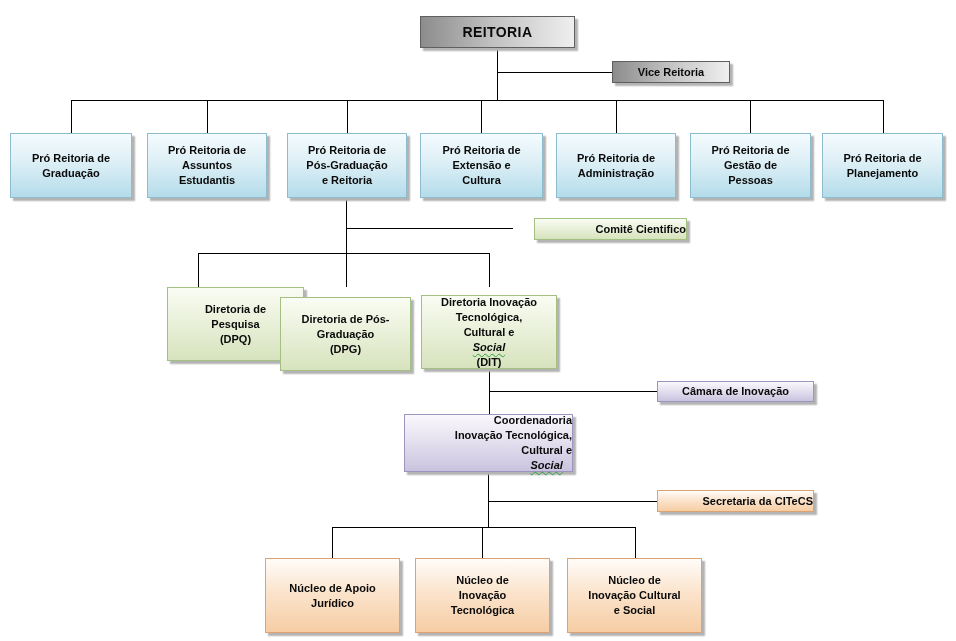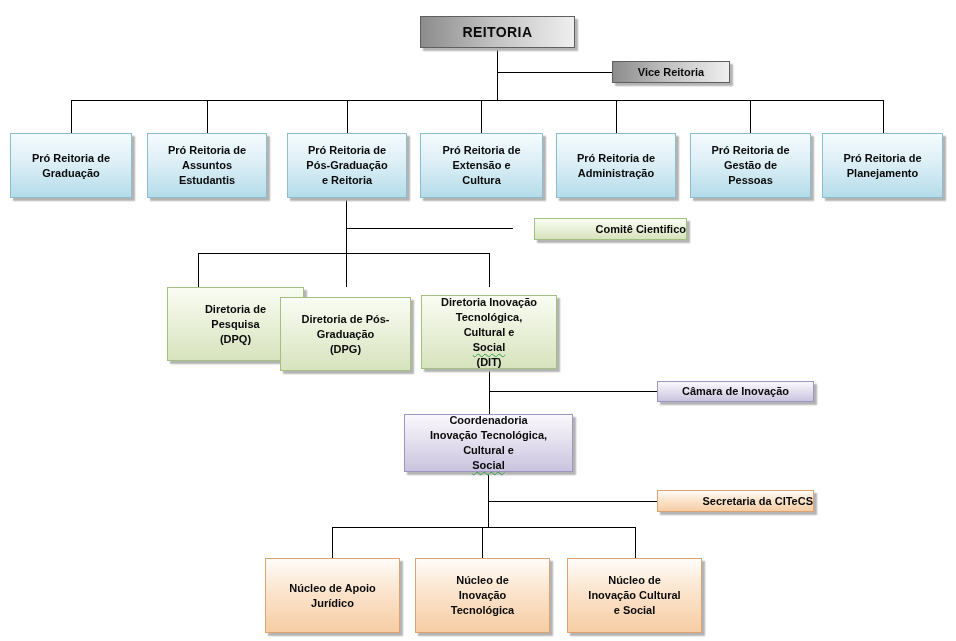--- a/index.html
+++ b/index.html
@@ -27,20 +27,21 @@
   }
   .node.title{font-size:14px;letter-spacing:0.4px;}
   .node span{display:block;white-space:nowrap;}
   .wire{position:absolute;background:#000000;z-index:1;}
   .squiggle{
     text-decoration-line:underline;
     text-decoration-style:wavy;
     text-decoration-color:#2f9e44;
     text-decoration-thickness:1px;
     text-underline-offset:2px;
+    font-style:italic;
   }
 </style>
 </head>
 <body>
 
 <div id="canvas">
     <div class="wire" style="background: rgb(0, 0, 0); left: 497px; top: 48px; width: 1px; height: 52px;"></div>
     <div class="wire" style="background: rgb(0, 0, 0); left: 497px; top: 72px; width: 115px; height: 1px;"></div>
     <div class="wire" style="background: rgb(0, 0, 0); left: 71px; top: 100px; width: 812px; height: 1px;"></div>
     <div class="wire" style="background: rgb(0, 0, 0); left: 71px; top: 100px; width: 1px; height: 33px;"></div>
@@ -116,21 +117,21 @@
     </div>
     <div class="node" style="left: 421px; top: 287px; width: 136px; height: 74px; border: 1px solid rgb(163, 191, 130); background: linear-gradient(rgb(250, 252, 243) 0%, rgb(234, 241, 219) 45%, rgb(215, 227, 189) 100%); box-shadow: rgb(180, 180, 180) 3px 3px 1.5px; margin-top: 8px;">
       <span>Diretoria Inovação</span>
       <span>Tecnológica,</span>
       <span>Cultural e <span class="squiggle" style="text-decoration-color: rgb(47, 158, 68);">Social</span></span>
       <span>(DIT)</span>
     </div>
     <div class="node" style="left: 657px; top: 381px; width: 157px; height: 21px; border: 1px solid rgb(156, 149, 192); background: linear-gradient(rgb(250, 248, 252) 0%, rgb(229, 225, 239) 45%, rgb(202, 195, 223) 100%); box-shadow: rgb(180, 180, 180) 3px 3px 1.5px;">
       <span>Câmara de Inovação</span>
     </div>
-    <div class="node" style="left: 404px; top: 414px; width: 169px; height: 58px; border: 1px solid rgb(156, 149, 192); background: linear-gradient(rgb(250, 248, 252) 0%, rgb(229, 225, 239) 45%, rgb(202, 195, 223) 100%); box-shadow: rgb(180, 180, 180) 3px 3px 1.5px;">
+    <div class="node" style="left: 404px; top: 414px; width: 169px; height: 58px; border: 1px solid rgb(156, 149, 192); background: linear-gradient(rgb(250, 248, 252) 0%, rgb(229, 225, 239) 45%, rgb(202, 195, 223) 100%); box-shadow: rgb(180, 180, 180) 3px 3px 1.5px; align-items: flex-end;">
       <span>Coordenadoria</span>
       <span>Inovação Tecnológica,</span>
       <span>Cultural e <span class="squiggle" style="text-decoration-color: rgb(47, 158, 68);">Social</span></span>
     </div>
     <div class="node" style="left: 657px; top: 490px; width: 157px; height: 22px; border: 1px solid rgb(219, 162, 114); background: linear-gradient(rgb(255, 252, 249) 0%, rgb(251, 228, 205) 45%, rgb(246, 205, 164) 100%); box-shadow: rgb(180, 180, 180) 3px 3px 1.5px; align-items: flex-end;">
       <span>Secretaria da CITeCS</span>
     </div>
     <div class="node" style="left: 265px; top: 558px; width: 135px; height: 75px; border: 1px solid rgb(219, 162, 114); background: linear-gradient(rgb(255, 252, 249) 0%, rgb(251, 228, 205) 45%, rgb(246, 205, 164) 100%); box-shadow: rgb(180, 180, 180) 3px 3px 1.5px;">
       <span>Núcleo de Apoio</span>
       <span>Jurídico</span>

